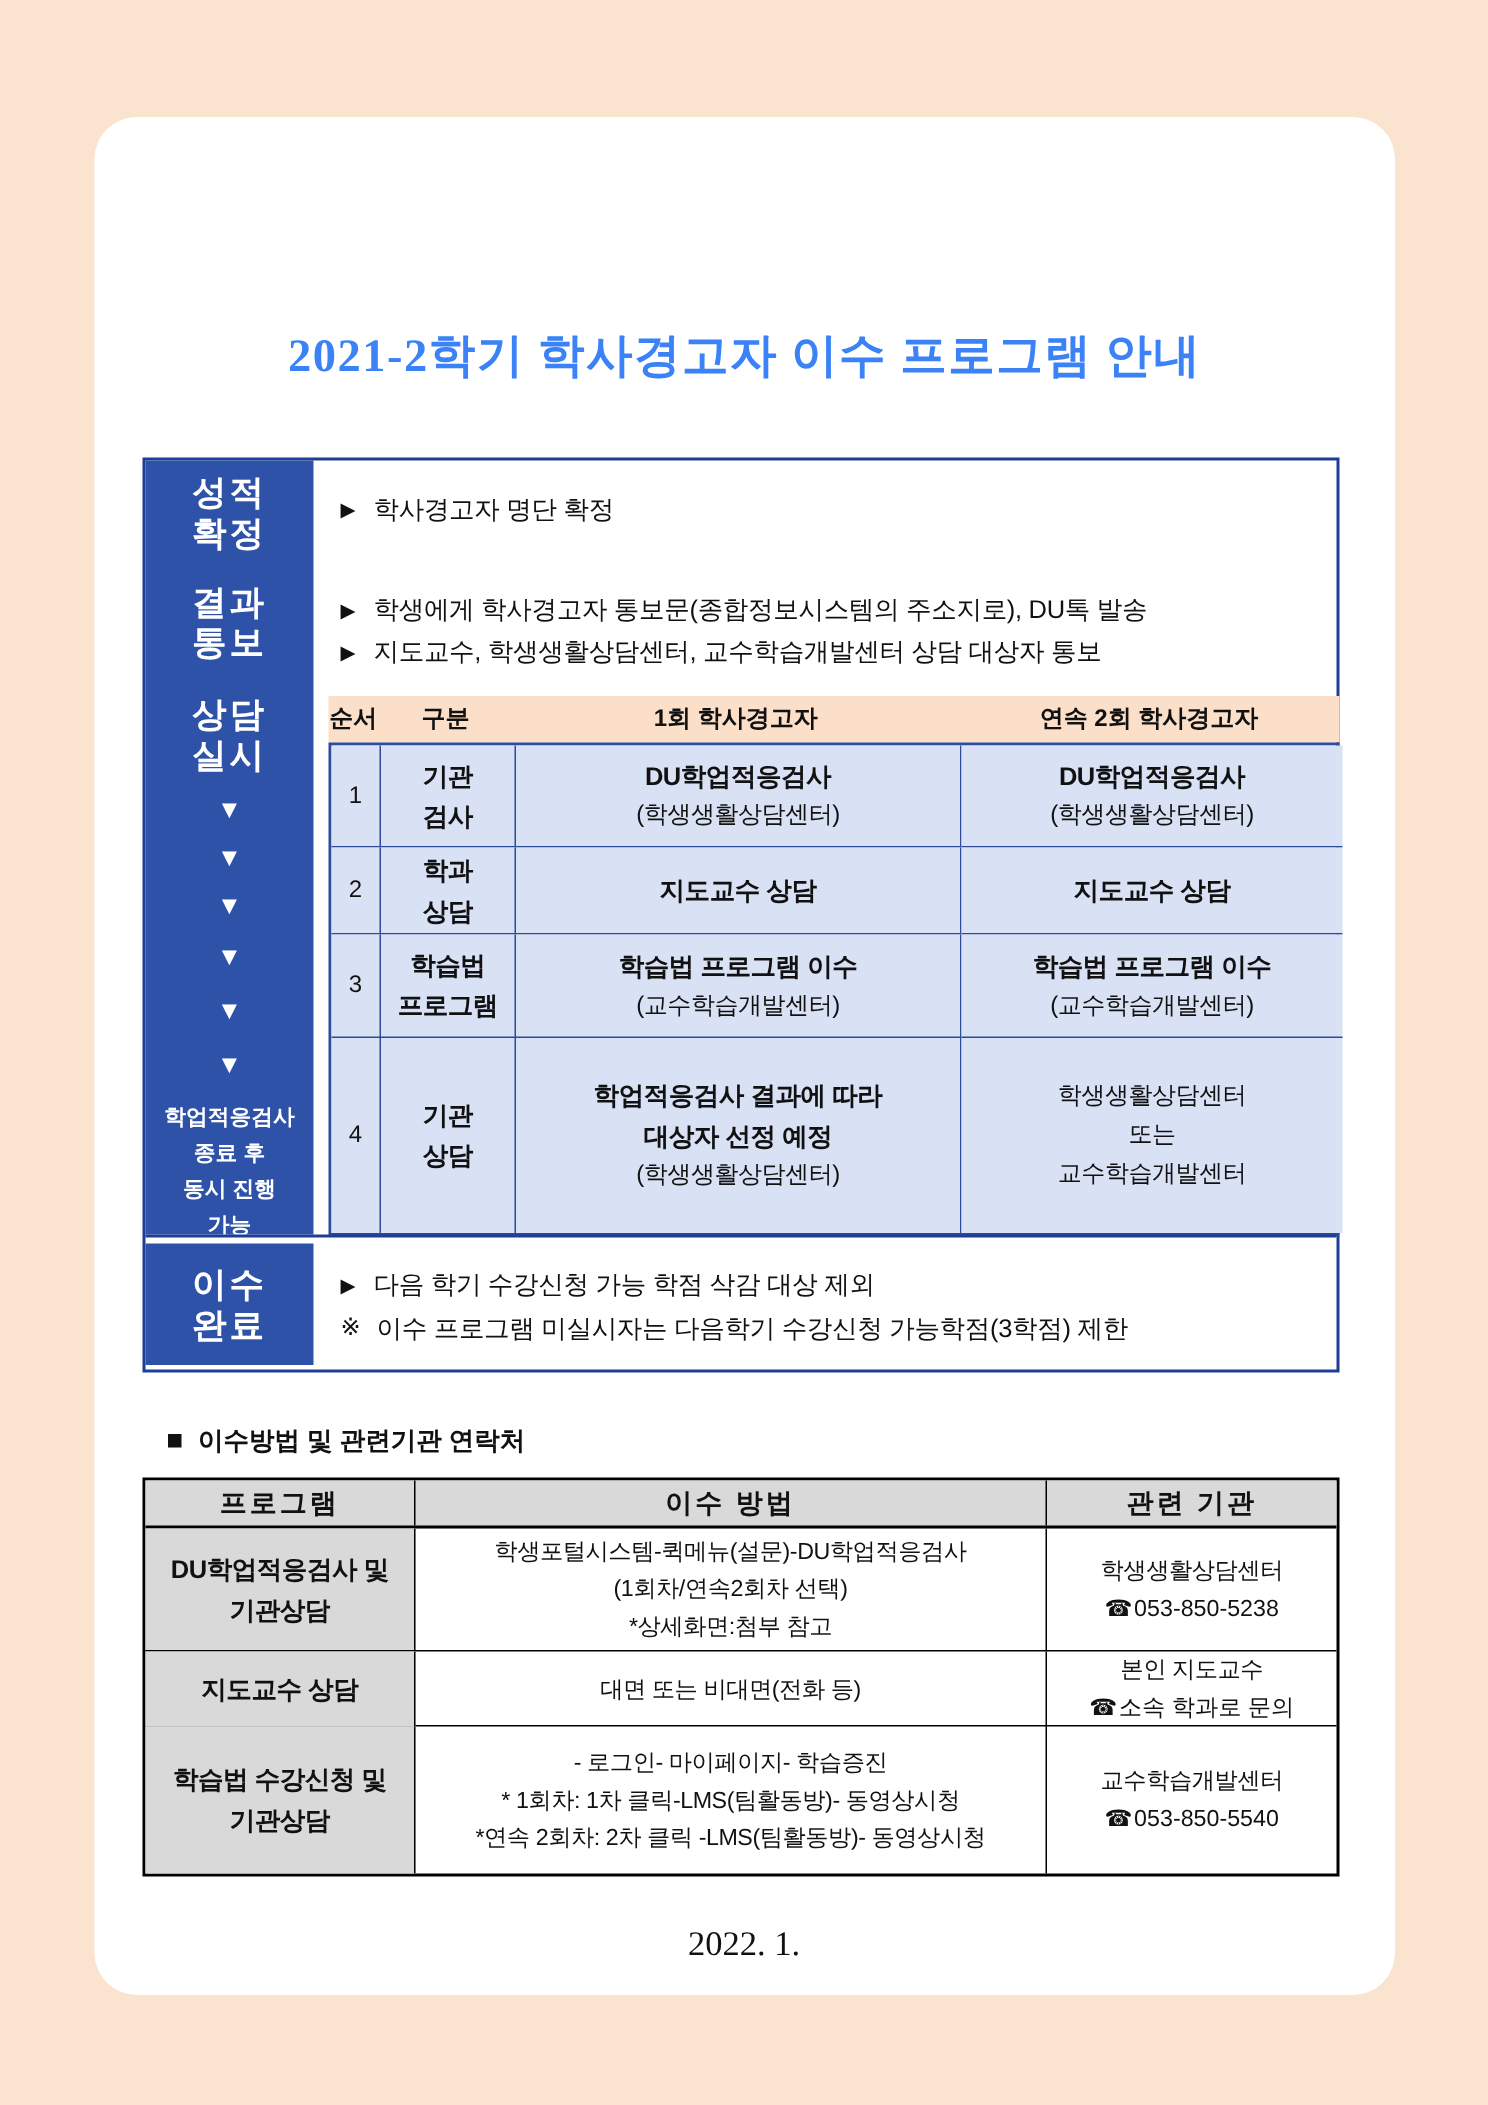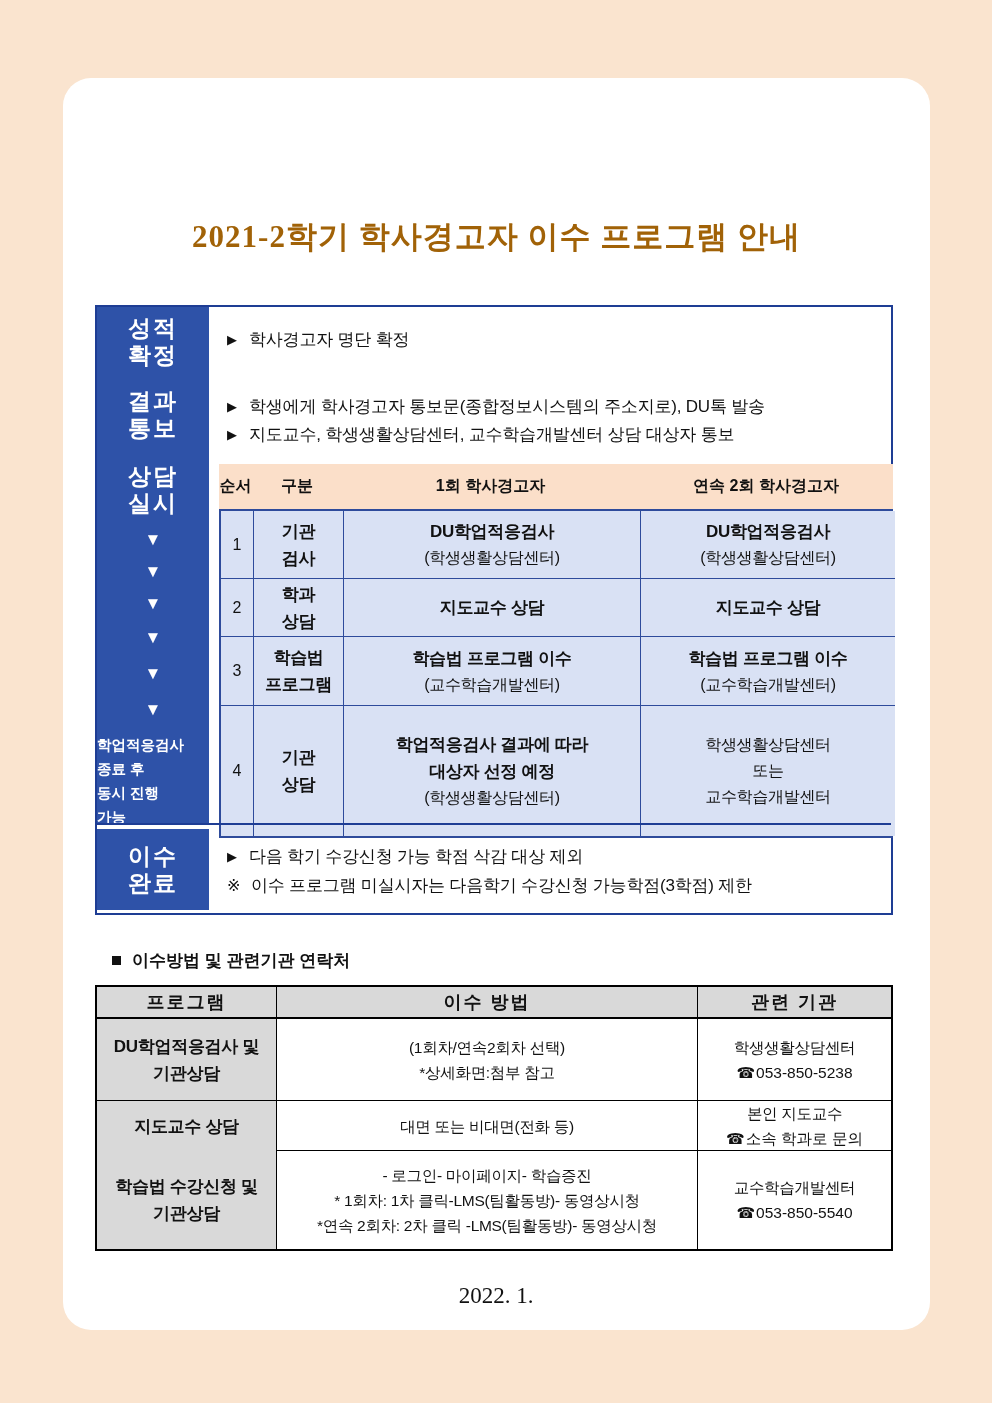--- a/index.html
+++ b/index.html
@@ -3,48 +3,48 @@
 <meta charset="utf-8">
 <style>
   * { margin:0; padding:0; box-sizing:border-box; }
   html,body { width:992px; }
   body { font-family:"Liberation Sans","DejaVu Sans",sans-serif; background:#fff; }
   .page { position:relative; width:992px; height:1403px; background:#FAE4CF; overflow:hidden; }
   .card { position:absolute; left:63px; top:78px; width:867px; height:1252px; background:#fff; border-radius:28px; }
 
   .title { position:absolute; left:0; right:0; top:138px; text-align:center;
            font-family:"Liberation Serif","DejaVu Serif",serif; font-size:31px; font-weight:bold;
-           color:#a16207; letter-spacing:1px; }
+           color:#3b82f6; letter-spacing:1px; }
 
   .secHead { position:absolute; display:flex; align-items:center; font-weight:bold; }
   .sqb { display:inline-block; width:10px; height:10px; background:#1F3C94; margin-right:5px; flex:0 0 auto; }
   .secHead.navy { left:98px; top:262px; font-size:19px; color:#1F3C94; }
   .secHead.black { left:112px; top:949px; font-size:17px; color:#111; }
   .secHead.black .sqb { width:9px; height:9px; background:#111; margin-right:11px; }
 
   
   .flowbox { position:absolute; left:95px; top:305px; width:798px; height:610px;
              border:2px solid #1E3D94; background:#fff; }
   .flow-top { position:absolute; left:0; top:0; width:100%; height:516px;padding-left:15px; }
   .flow-bottom { position:absolute; left:0; top:516px; width:100%; height:90px; border-top:2px solid #1E3D94; }
   .side { position:absolute; left:0; top:0; width:112px; height:100%; background:#2E52A8; }
   .side2 { top:4px; height:calc(100% - 7px); }
   .sideLabel { position:absolute; left:0; width:112px; text-align:center; color:#fff;
                font-weight:bold; font-size:23px; line-height:27px; letter-spacing:2px; }
-  .sideNote { position:absolute; left:0; width:112px; text-align:left; color:#fff;
+  .sideNote { position:absolute; left:0; width:112px; text-align:center; color:#fff;
               font-weight:bold; font-size:14.5px; line-height:24px; }
   .arrow { position:absolute; left:0; width:112px; text-align:center; color:#fff; font-size:17px; line-height:17px; }
 
   .bullet { position:absolute; display:flex; align-items:flex-start; color:#111; }
   .bullet .mk { font-size:13px; line-height:22px; width:22px; flex:0 0 auto; color:#111; }
   .bullet .mk.note { font-size:16px; line-height:21px; width:24px; }
   .bullet .txt { font-size:17px; line-height:22px; letter-spacing:-0.2px; }
 
   .itab { position:absolute; left:122px; top:157px; width:674px; }
-  .ithead { display:grid; grid-template-columns:33px 90px 297px 254px; height:45px;
+  .ithead { display:grid; grid-template-columns:33px 90px 297px 254px; height:31px;
             background:#FBDFC9; align-items:center; text-align:center;
             font-weight:bold; font-size:16px; color:#111; }
   .itbody { display:grid; grid-template-columns:33px 90px 297px 254px;
             grid-template-rows:68px 58px 69px 130px; border:2px solid #2E4B9B; }
   .itc { background:#D9E1F4; border-right:1.5px solid #2E4B9B; border-bottom:1.5px solid #2E4B9B;
          display:flex; flex-direction:column; justify-content:center; align-items:center;
          text-align:center; color:#111; }
   .itc.lastcol { border-right:none; }
   .itc.lastrow { border-bottom:none; }
   .itc .b { font-weight:bold; font-size:17px; line-height:27px; letter-spacing:-0.3px; }
@@ -236,20 +236,21 @@
           <span>관련 기관</span>
         </div>
     </div>
 
     <div class="crow mid" style="height:82px">
       <div class="cc cprog">
         <span>DU학업적응검사 및</span>
         <span>기관상담</span>
       </div>
       <div class="cc">
+        <span class="cline">학생포털시스템-퀵메뉴(설문)-DU학업적응검사</span>
         <span class="cline">(1회차/연속2회차 선택)</span>
         <span class="cline">*상세화면:첨부 참고</span>
       </div>
       <div class="cc">
         <span class="cline">학생생활상담센터</span>
         <span class="phoneline">
           <span class="ph">☎</span>
           <span>053-850-5238</span>
         </span>
       </div>

